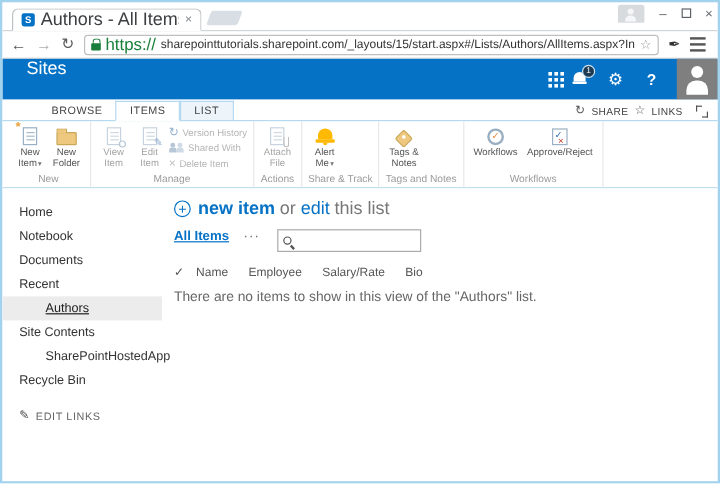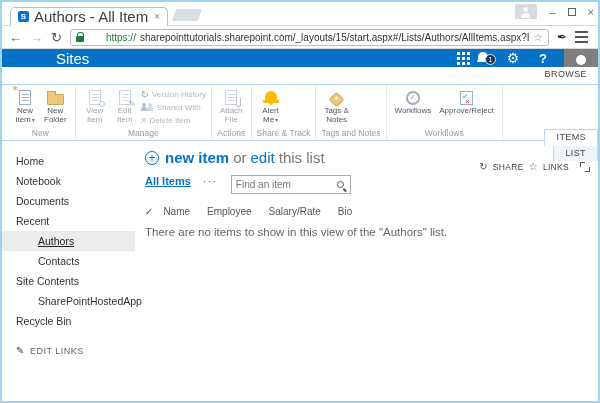--- a/index.html
+++ b/index.html
@@ -19,46 +19,46 @@
   .profilebtn::after { content:""; position:absolute; left:6px; top:9px; width:9px; height:5px; border-radius:4px 4px 0 0; background:#f5f6f7; }
   .wc { font-size:11px; color:#5f6368; line-height:14px; }
   .maxsq { display:inline-block; width:8px; height:8px; border:1px solid #5f6368; }
 
   .urlbar { height:23px; background:#fff; border-bottom:1px solid #d9d9d9; display:flex; align-items:center; padding:0 7px; gap:8px; }
   .navglyph { font-size:13px; color:#5a5a5a; }
   .navglyph.dis { color:#b0b0b0; }
   .omnibox { flex:1; height:17px; border:1px solid #bfbfbf; border-radius:3px; display:flex; align-items:center; padding:0 5px; gap:4px; overflow:hidden; background:#fff; }
   .lock { width:8px; height:6px; background:#1a7e3c; border-radius:1px; position:relative; margin-top:3px; flex:0 0 auto; }
   .lock::before { content:""; position:absolute; top:-4px; left:1px; width:5px; height:5px; border:1.5px solid #1a7e3c; border-bottom:none; border-radius:3px 3px 0 0; }
-  .url-secure { font-size:10px; color:#188038; white-space:nowrap;margin-left:18px; }
+  .url-secure { font-size:14px; color:#188038; white-space:nowrap; }
   .url-rest { font-size:10px; color:#333; white-space:nowrap; overflow:hidden; flex:1; }
   .omni-star { font-size:11px; color:#9a9a9a; margin-left:auto; flex:0 0 auto; }
   .penicon { font-size:12px; color:#333; }
   .hamwrap { width:14px; height:12px; position:relative; margin-right:2px; }
   .hamwrap::before, .hamwrap::after, .hamcore { content:""; position:absolute; left:0; width:13px; height:2px; background:#555; }
   .hamwrap::before { top:0; } .hamcore { top:5px; } .hamwrap::after { top:10px; }
 
   
-  .suitebar { height:18px; background:#0572C6; display:flex; align-items:flex-end; color:#fff;padding-left:34px; }
+  .suitebar { height:34px; background:#0572C6; display:flex; align-items:flex-start; color:#fff; }
   .suite-title { font-size:15px; padding-left:20px; flex:0 0 auto; }
   .suite-right { margin-left:auto; display:flex; align-items:center; height:100%; }
   .sico { width:30px; height:100%; display:flex; align-items:center; justify-content:center; position:relative; }
   .grid9 { width:3px; height:3px; background:#fff; box-shadow:5px 0 #fff,10px 0 #fff,0 5px #fff,5px 5px #fff,10px 5px #fff,0 10px #fff,5px 10px #fff,10px 10px #fff; margin:-10px -10px 0 0; }
   .sbell { position:relative; width:13px; height:12px; }
   .sbell::before { content:""; position:absolute; left:1px; top:0; width:10px; height:8px; background:#fff; border-radius:5px 5px 1px 1px; }
   .sbell::after { content:""; position:absolute; left:0; top:8px; width:12px; height:2px; background:#fff; border-radius:1px; }
   .badge { position:absolute; top:5px; right:2px; min-width:11px; height:11px; border-radius:50%; background:#1E3A52; border:1px solid #cfe3f3; color:#fff; font-size:7px; line-height:9px; text-align:center; }
   .gearglyph { font-size:14px; color:#fff; }
   .helpglyph { font-size:13px; font-weight:bold; color:#fff; }
   .avatar { width:34px; height:100%; background:#7F7F7F; position:relative; margin-left:6px; }
   .avatar::before { content:""; position:absolute; left:12px; top:6px; width:10px; height:10px; border-radius:50%; background:#fff; }
   .avatar::after { content:""; position:absolute; left:8px; top:18px; width:18px; height:12px; border-radius:8px 8px 0 0; background:#fff; }
 
   
-  .ribbontabs { height:18px; background:#fff; border-bottom:1px solid #B5D9F0; display:flex; align-items:flex-end; padding-left:30px; font-size:9px; color:#444; position:relative;flex-direction:column; }
+  .ribbontabs { height:18px; background:#fff; border-bottom:1px solid #B5D9F0; display:flex; align-items:flex-end; padding-left:30px; font-size:9px; color:#444; position:relative; }
   .rtab { padding:2px 11px 3px; letter-spacing:.4px; }
   .rtab.active { background:#fff; border:1px solid #B5D9F0; border-bottom:1px solid #fff; margin-bottom:-1px; position:relative; z-index:2;margin-top:47px; }
   .rtab.ctx { background:#EDF5FB; border:1px solid #B5D9F0; border-bottom:none; }
   .rtabs-right { margin-left:auto; display:flex; align-items:center; gap:5px; padding:0 8px 2px 0; font-size:8.5px; color:#444; letter-spacing:.3px; }
   .ringicon { font-size:10px; color:#555; }
   .starglyph { font-size:10px; color:#555; }
   .focusicon { width:10px; height:10px; position:relative; margin-left:6px; }
   .focusicon::before { content:""; position:absolute; left:0; top:0; width:4px; height:4px; border-left:1.5px solid #555; border-top:1.5px solid #555; }
   .focusicon::after { content:""; position:absolute; right:0; bottom:0; width:4px; height:4px; border-right:1.5px solid #555; border-bottom:1.5px solid #555; }
 
@@ -320,21 +320,20 @@
 
   </div>
 
   <div class="content">
     <div class="leftnav">
       <div class="nav-item">Home</div>
       <div class="nav-item">Notebook</div>
       <div class="nav-item">Documents</div>
       <div class="nav-item">Recent</div>
       <div class="nav-item sub selected">Authors</div>
-      <div class="nav-item sub">Contacts</div>
       <div class="nav-item">Site Contents</div>
       <div class="nav-item sub">SharePointHostedApp</div>
       <div class="nav-item">Recycle Bin</div>
       <div class="editlinks">
         <span class="pencil">✎</span>
         <span>EDIT LINKS</span>
       </div>
     </div>
 
     <div class="main">
@@ -343,21 +342,20 @@
         <span class="h-newitem">new item</span>
         <span class="h-gray">or</span>
         <span class="h-edit">edit</span>
         <span class="h-gray">this list</span>
       </div>
 
       <div class="viewrow">
         <span class="view-link">All Items</span>
         <span class="dots">···</span>
         <span class="searchbox">
-          <input type="text" placeholder="Find an item" style="">
           <span class="magicon"></span>
         </span>
       </div>
 
       <div class="colsrow">
         <span class="colcheck">✓</span>
         <span class="colname">Name</span>
         <span class="colname">Employee</span>
         <span class="colname">Salary/Rate</span>
         <span class="colname">Bio</span>

